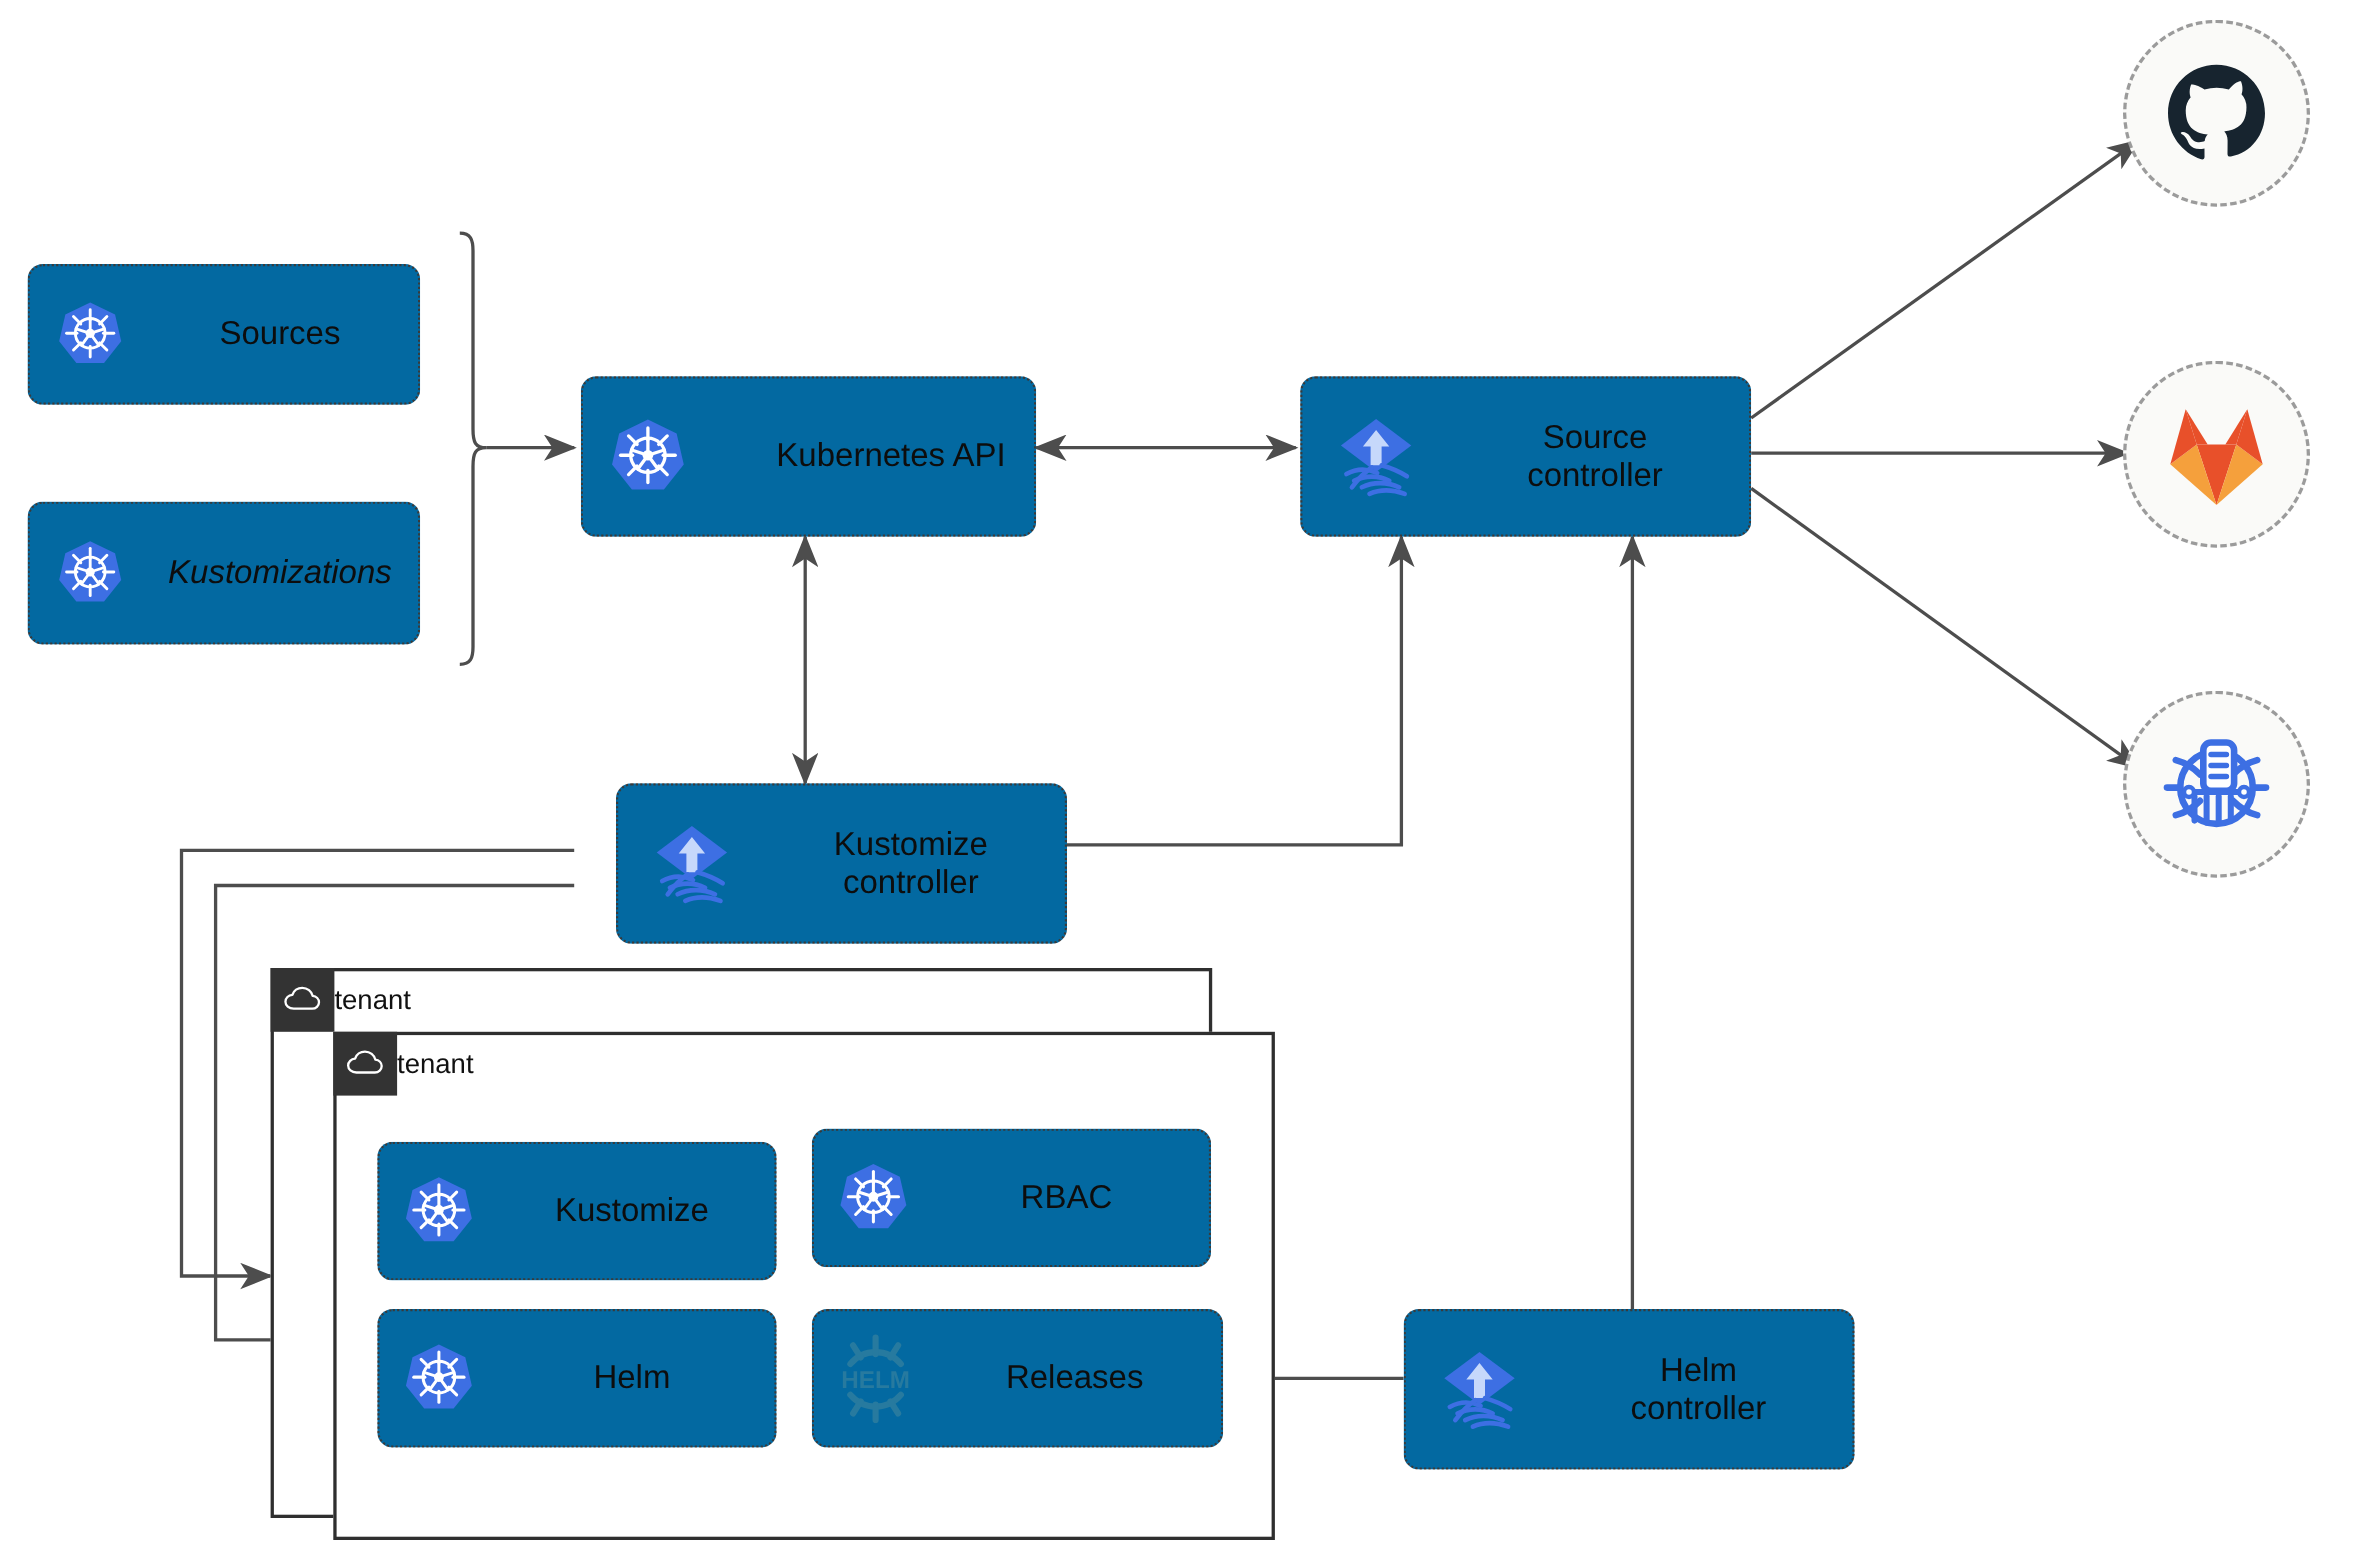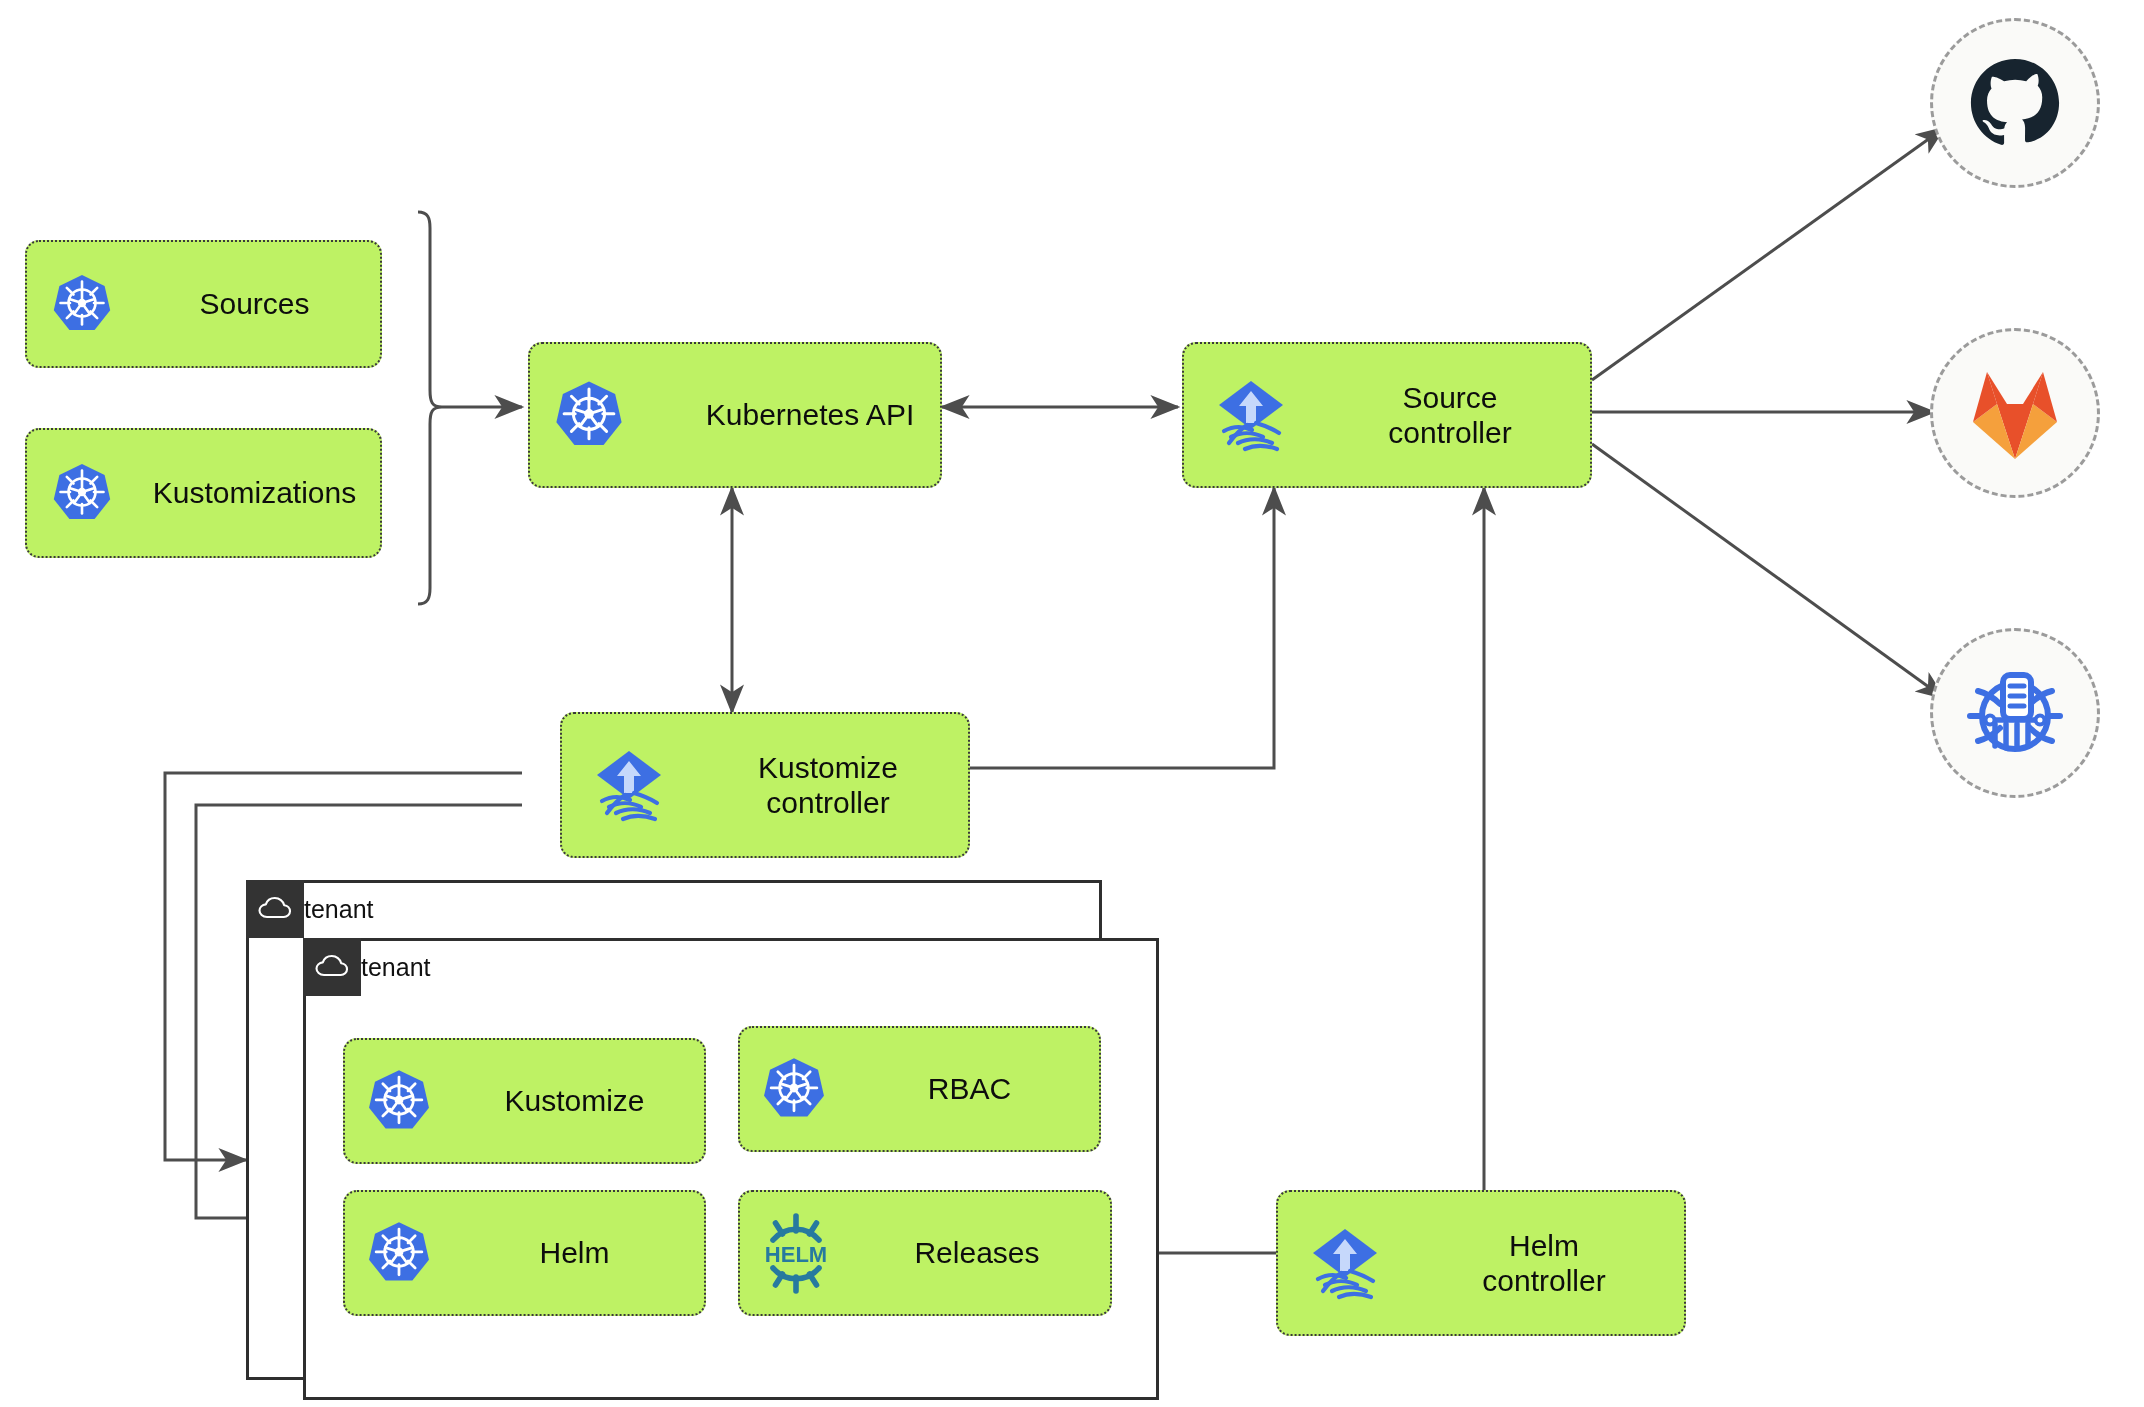--- a/index.html
+++ b/index.html
@@ -23,21 +23,21 @@
     top: 0;
     width: 2144px;
     height: 1407px;
     pointer-events: none;
   }
 
   
   .card {
     position: absolute;
     box-sizing: border-box;
-    background: #bef264;
+    background: #0369a1;
     border: 2px dotted #3a3a3a;
     border-radius: 14px;
     display: flex;
     flex-direction: row;
     align-items: center;
     z-index: 4;
   }
   .card .icon-slot {
     flex: 0 0 auto;
     display: flex;
@@ -168,21 +168,21 @@
           <line x1="32" y1="31" x2="39.9" y2="41.9"></line>
           <line x1="32" y1="31" x2="24.1" y2="41.9"></line>
           <line x1="32" y1="31" x2="19.2" y2="26.9"></line>
         </g>
         <circle cx="32" cy="31" r="4.2" fill="#ffffff"></circle>
       </svg>
     </span>
     <span class="card-label">Sources</span>
   </div>
 
-  <div class="card" style="left:25px; top:428px; width:357px; height:130px;">
+  <div class="card" style="left:25px; top:456px; width:357px; height:130px;font-style:italic;">
     <span class="icon-slot" style="width:110px;">
       <svg class="k8s-ico" width="64" height="64" viewBox="0 0 64 64">
         <polygon points="32,3 54.6,13.9 60.2,38.3 44.6,57.9 19.4,57.9 3.8,38.3 9.4,13.9" fill="#3d6fe3"></polygon>
         <g fill="none" stroke="#ffffff" stroke-width="2.6" stroke-linecap="round">
           <circle cx="32" cy="31" r="13.5"></circle>
           <line x1="32" y1="9.5" x2="32" y2="19"></line>
           <line x1="32" y1="43" x2="32" y2="52.5"></line>
           <line x1="10.5" y1="31" x2="20" y2="31"></line>
           <line x1="44" y1="31" x2="53.5" y2="31"></line>
           <line x1="16.8" y1="15.8" x2="23.5" y2="22.5"></line>

